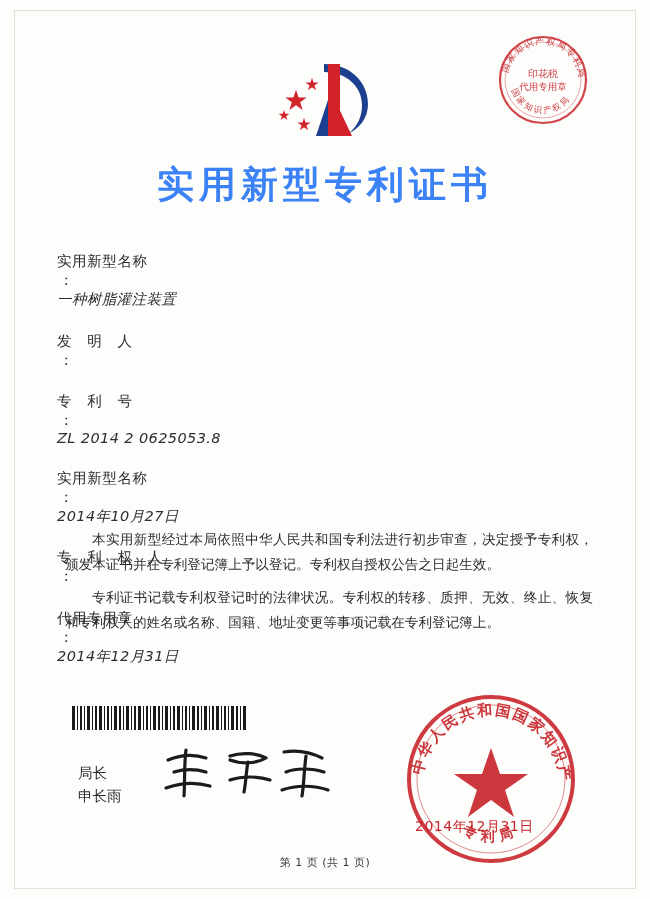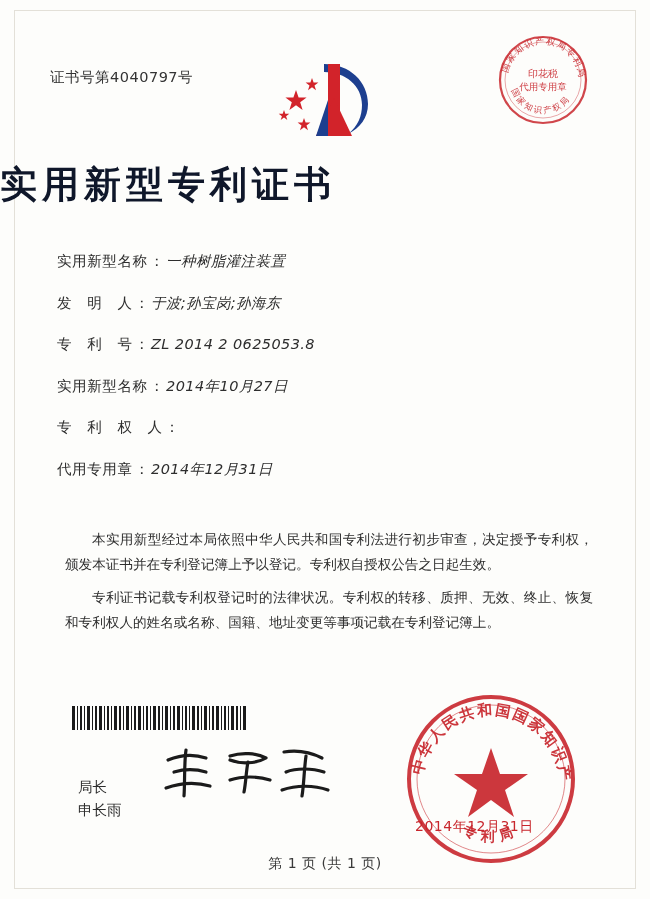--- a/index.html
+++ b/index.html
@@ -63,41 +63,43 @@
     width: 92px;
     height: 92px;
   }
 
   
   .main-title {
     position: absolute;
     left: 0;
     right: 0;
     top: 160px;
+    text-align: center;
     font-family: "DejaVu Serif", "Liberation Serif", serif;
     font-weight: bold;
     font-size: 37px;
     letter-spacing: 5px;
-    color: #0f172a;
+    color: #3b82f6;
   }
 
   
   .fields {
     position: absolute;
     left: 57px;
     top: 252px;
     width: 540px;
   }
   .field-row {
     display: flex;
     align-items: baseline;
     margin-bottom: 22.5px;
     font-size: 14.5px;
     color: #2e2e2e;
     white-space: nowrap;
+    flex-direction: column;
   }
   .field-label {
     letter-spacing: 0.6px;
   }
   .field-colon {
     padding: 0 2px;
   }
   .field-value {
     letter-spacing: 0.4px;
     font-style: italic;
@@ -129,21 +131,20 @@
   }
 
   
   .sig-labels {
     position: absolute;
     left: 78px;
     top: 762px;
     font-size: 14.5px;
     line-height: 23px;
     color: #2e2e2e;
-    margin-top: 14px;
   }
   .signature-script {
     position: absolute;
     left: 160px;
     top: 742px;
     width: 180px;
     height: 62px;
   }
 
   
@@ -164,35 +165,32 @@
     white-space: nowrap;
   }
 
   
   .footer {
     position: absolute;
     left: 0;
     right: 0;
     top: 855px;
     text-align: center;
-    font-size: 14px;
+    font-size: 11px;
     color: #3a3a3a;
     letter-spacing: 0.5px;
   }
 </style>
 </head>
 <body>
 
 <div class="certificate">
 
   <div class="page-border"></div>
 
-  <div class="serial">
-    <span>证书号第</span><span>4040797</span><span>号</span>
-  </div>
 
   <div class="logo">
     <svg viewBox="0 0 110 85" width="110" height="85" aria-hidden="true">
 
       <path d="M52 8 C78 8 96 26 96 48 C96 62 88 72 76 78 C86 70 90 60 90 49 C90 30 74 16 52 16 Z" fill="#1d3f8f"></path>
 
       <path d="M56 8 L68 8 L68 80 L56 80 Z" fill="#d2232a"></path>
 
       <path d="M44 80 L62 42 L80 80 Z" fill="#d2232a"></path>
 
@@ -230,21 +228,20 @@
 
   <div class="fields">
     <div class="field-row">
       <span class="field-label">实用新型名称</span>
       <span class="field-colon">：</span>
       <span class="field-value">一种树脂灌注装置</span>
     </div>
     <div class="field-row">
       <span class="field-label">发　明　人</span>
       <span class="field-colon">：</span>
-      <span class="field-value">于波;孙宝岗;孙海东</span>
     </div>
     <div class="field-row">
       <span class="field-label">专　利　号</span>
       <span class="field-colon">：</span>
       <span class="field-value">ZL 2014 2 0625053.8</span>
     </div>
     <div class="field-row">
       <span class="field-label">实用新型名称</span>
       <span class="field-colon">：</span>
       <span class="field-value">2014年10月27日</span>

